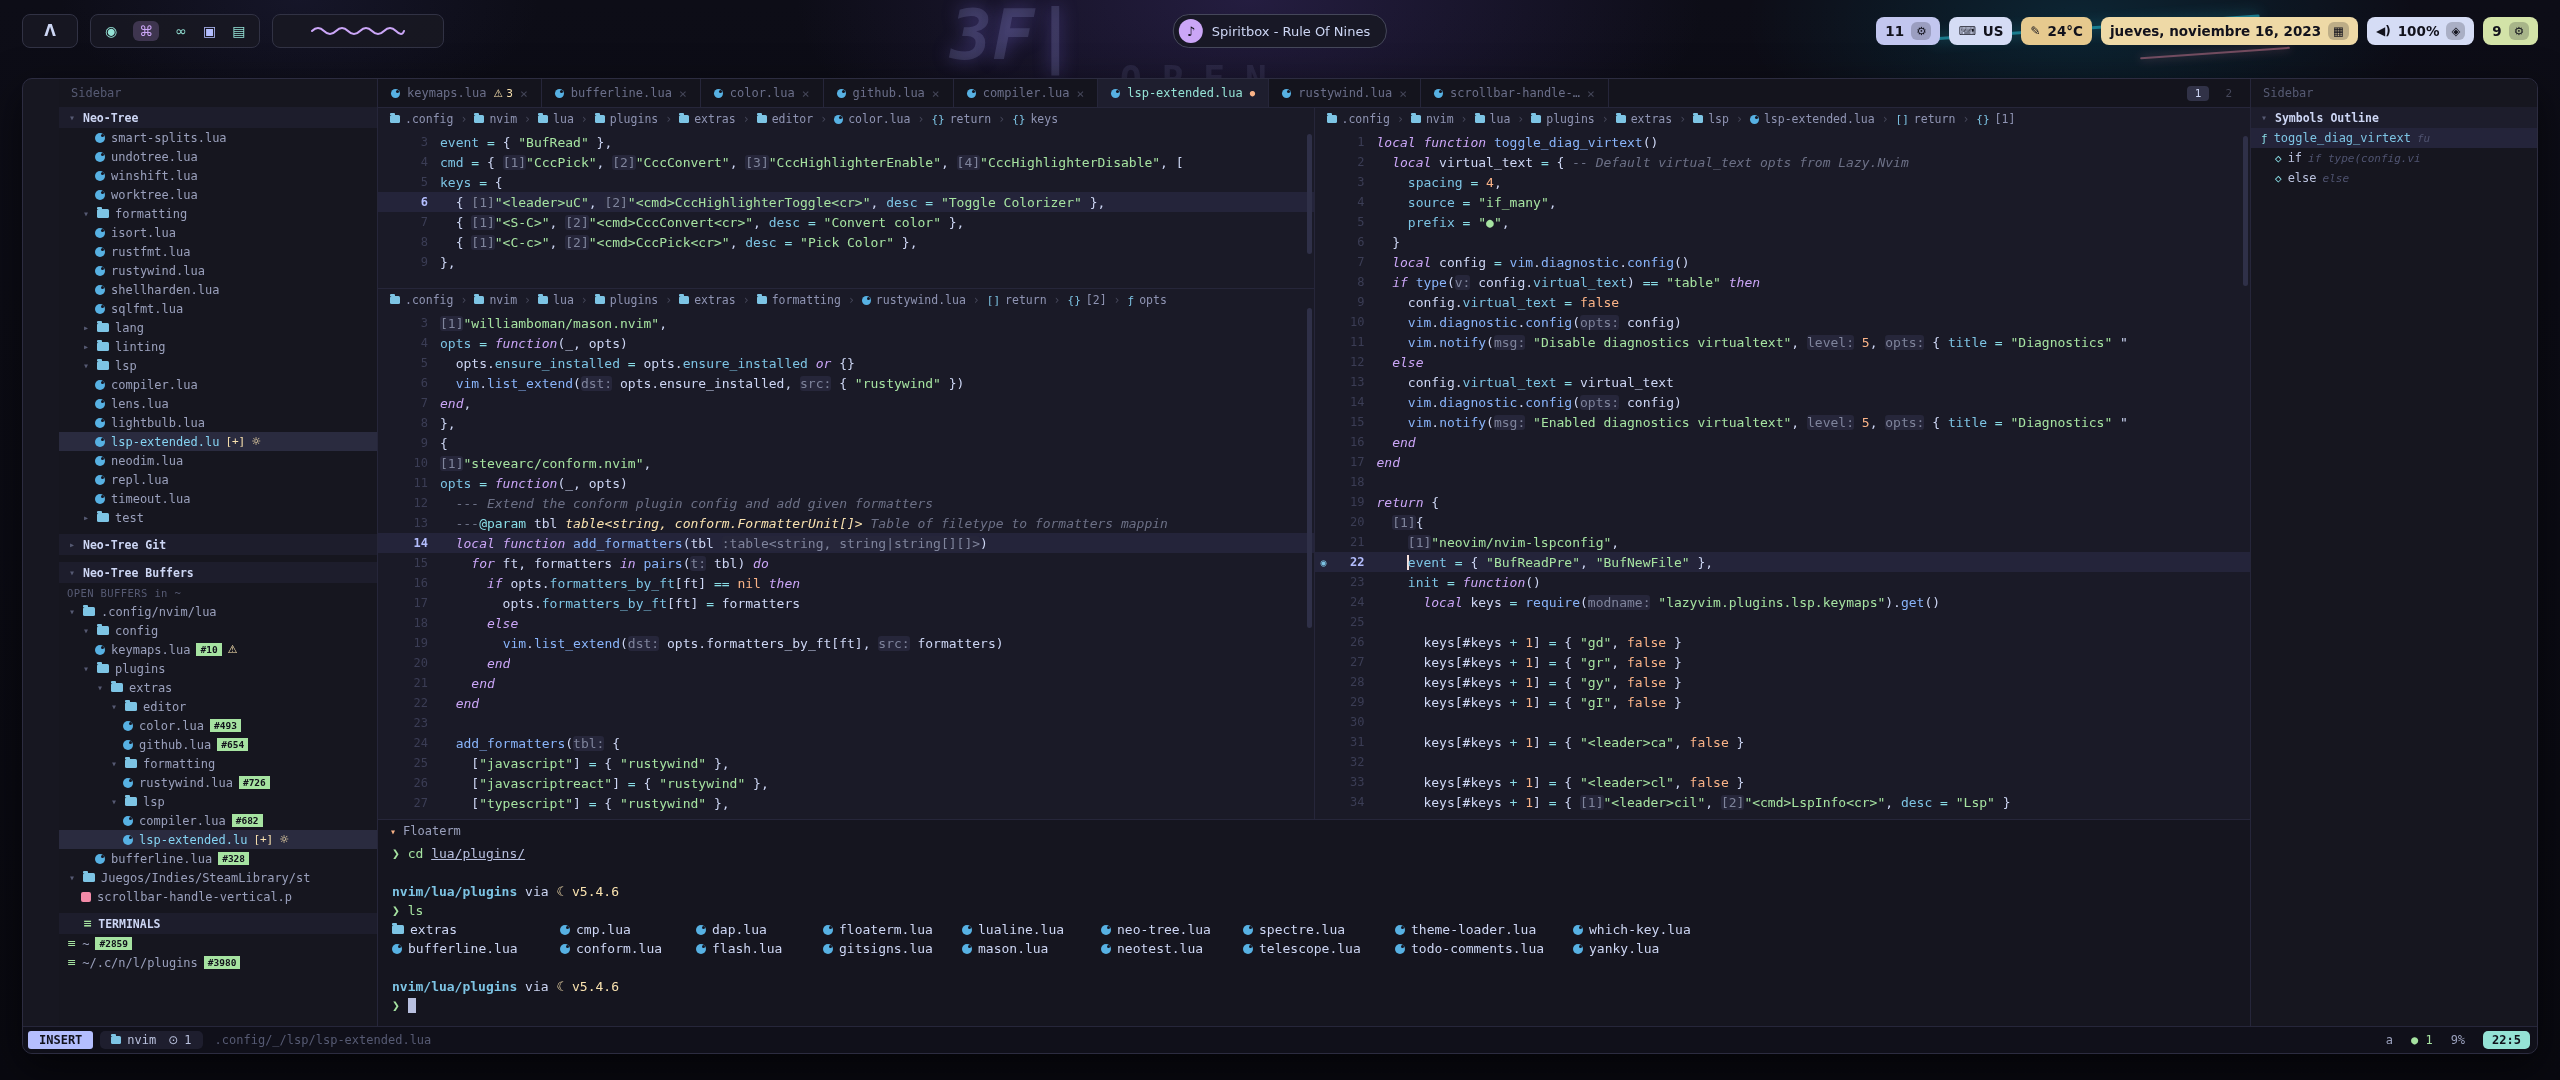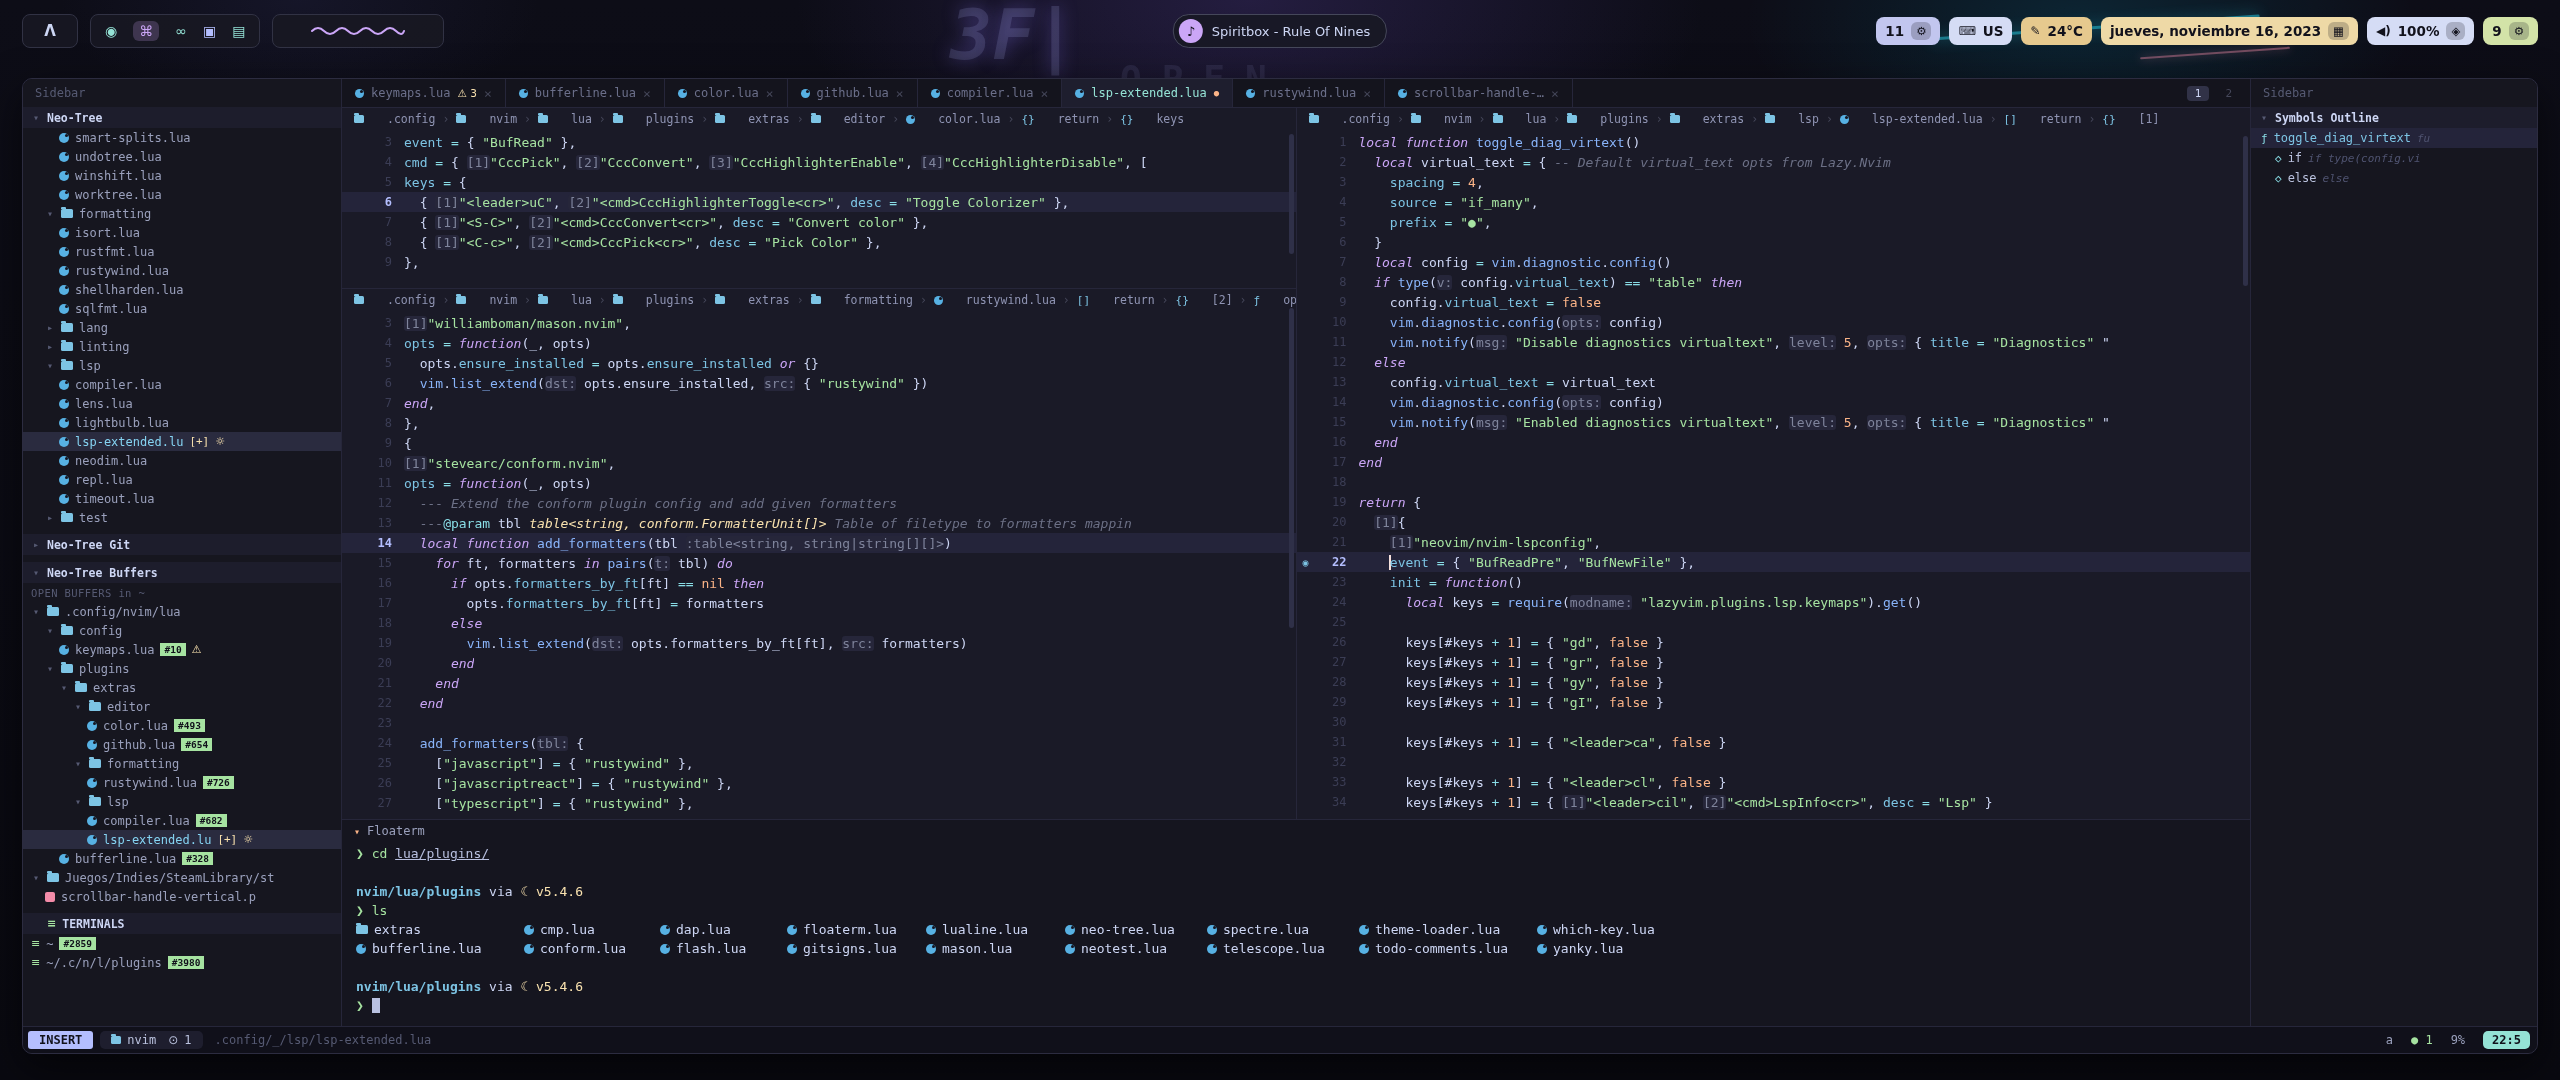--- a/index.html
+++ b/index.html
@@ -32,21 +32,21 @@
   .tb-music-title{color:#cdd6f4;font-size:13px;}
   .tb-right{margin-left:auto;display:flex;align-items:center;gap:9px;}
   .tb-mod{height:28px;border-radius:8px;display:flex;align-items:center;gap:7px;padding:0 9px;font-size:13.5px;font-weight:bold;}
   .tb-pre{font-size:12px;}
   .tb-post{background:rgba(17,17,27,.22);border-radius:6px;padding:2px 5px;font-size:11.5px;}
 
   
   .window{position:absolute;left:22px;top:78px;width:2514px;height:974px;background:#171721;border:1px solid #2c2c40;
     border-radius:10px;overflow:hidden;display:flex;flex-direction:column;box-shadow:0 14px 40px rgba(0,0,0,.55);
     font-family:"DejaVu Sans Mono",monospace;}
-  .win-main{flex:1;display:flex;min-height:0;}
+  .win-main{flex:1;display:flex;min-height:0;padding-left:36px;}
   .lsb{width:318px;flex:none;border-right:1px solid #26263a;display:flex;flex-direction:column;overflow:hidden;background:#16161f;}
   .rsb{width:286px;flex:none;border-left:1px solid #26263a;overflow:hidden;background:#16161f;}
   .center{flex:1;display:flex;flex-direction:column;min-width:0;}
   .sb-title{height:28px;display:flex;align-items:center;padding-left:12px;color:#565a73;font-size:12px;flex:none;}
 
   
   .tree{flex:1;overflow:hidden;padding-bottom:6px;}
   .tree-sec{height:21px;display:flex;align-items:center;gap:6px;padding-left:8px;background:#1d1d2c;color:#cdd6f4;
     font-size:11.5px;font-weight:bold;margin-top:7px;}
   .tree-sec.first{margin-top:0;}
@@ -82,21 +82,21 @@
   .tabnums{margin-left:auto;display:flex;align-items:center;gap:8px;padding-right:10px;}
   .tabnum{background:#313247;color:#cdd6f4;padding:1px 8px;border-radius:4px;font-size:11px;}
   .tabnum.dim{background:transparent;color:#45475a;}
 
   
   .splits{flex:1;display:flex;min-height:0;}
   .vsep{width:1px;background:#26263a;flex:none;}
   .pane-col{flex:1;min-width:0;position:relative;background:#1a1a27;display:flex;flex-direction:column;overflow:hidden;}
   .winbar{height:22px;flex:none;display:flex;align-items:center;gap:7px;padding-left:12px;font-size:11.5px;color:#8f94b3;background:#1a1a27;white-space:nowrap;overflow:hidden;}
   .winbar.wb2{border-top:1px solid #26263a;margin-top:10px;}
-  .bc-item{display:flex;align-items:center;gap:23px;}
+  .bc-item{display:flex;align-items:center;gap:5px;}
   .bc-sym{color:#7dc4e4;font-size:11px;}
   .bc-sep{color:#45475a;}
   .code{padding-top:2px;}
   .codeA{height:146px;flex:none;}
   .codeB{flex:1;}
   .codeC{flex:1;}
   .cl{display:flex;align-items:center;height:20px;}
   .cl.cur{background:#24243a;}
   .cl.cur .lnum{color:#b4befe;font-weight:bold;}
   .sign{width:18px;flex:none;text-align:center;color:#7dc4e4;font-size:10px;}

